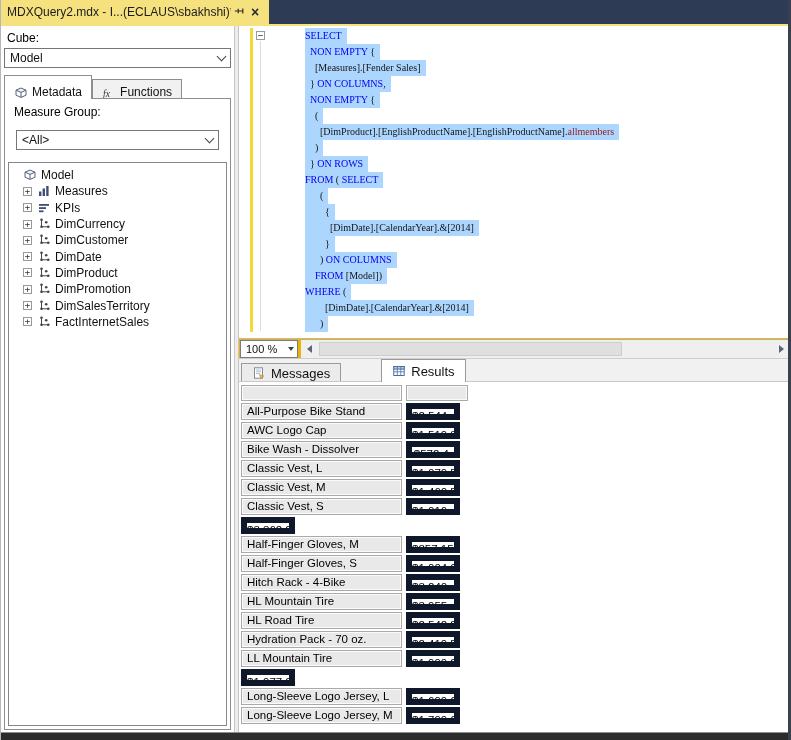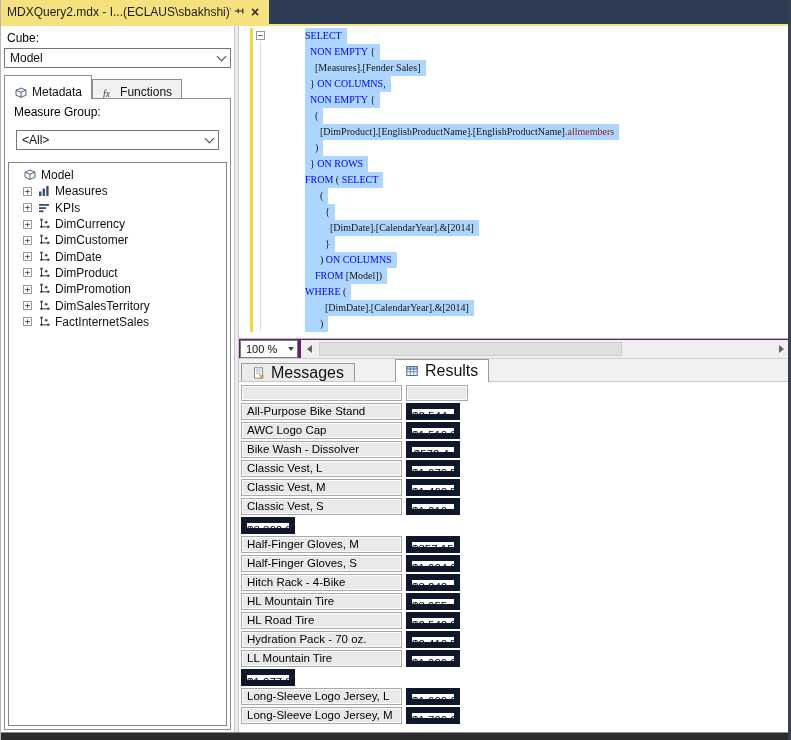--- a/index.html
+++ b/index.html
@@ -72,38 +72,38 @@
     position:absolute; left:17px; top:5px; width:9px; height:9px; border:1px solid #999; background:#fff;
     font-size:9px; line-height:7px; text-align:center; color:#333; font-family:"DejaVu Sans Mono",monospace; z-index:2;
   }
   .outline-guide { position:absolute; left:21px; top:15px; width:1px; height:290px; background:#dcdcdc; }
   #code { position:absolute; left:30px; top:2px; font-family:Liberation Serif, serif; font-size:10px; line-height:16px;padding-left:36px; }
   .code-line { height:16px; white-space:pre; }
   .hl { background:#ADD6FF; display:inline-block; padding-right:5px; }
   .kw { color:#0000f0; } .pl { color:#141414; } .fn { color:#93201f; }
 
   
-  #zoom-row { height:20px; background:#701a75; border-top:1px solid #b9b9b9; display:flex; align-items:center; }
+  #zoom-row { height:20px; background:#eab308; border-top:1px solid #b9b9b9; display:flex; align-items:center; }
   .zoom-combo {
     width:58px; height:18px; margin-left:1px; background:#fff; border:1px solid #7b7b7b;
     display:flex; align-items:center; justify-content:space-between; font-size:11px; padding:0 3px 0 5px; color:#111;
   }
   .tri-down { width:0; height:0; border-left:3.5px solid transparent; border-right:3.5px solid transparent; border-top:4px solid #444; }
   .hscroll { flex:1; height:18px; margin-left:3px; background:#efefef; display:flex; align-items:center; }
   .scroll-btn { width:16px; height:16px; display:flex; align-items:center; justify-content:center; flex:none; }
   .tri-left { width:0; height:0; border-top:4px solid transparent; border-bottom:4px solid transparent; border-right:5px solid #5a6578; }
   .tri-right { width:0; height:0; border-top:4px solid transparent; border-bottom:4px solid transparent; border-left:5px solid #5a6578; }
   .scroll-thumb { height:14px; width:62%; background:#dfdfdf; border:1px solid #cdcdcd; margin-left:2px; }
   .scroll-fill { flex:1; }
 
   
   #results-tabs { height:24px; background:#f1f1f1; border-top:1px solid #cfcfcf; display:flex; align-items:flex-end; position:relative; }
   #results-tabs::after { content:""; position:absolute; left:0; right:0; bottom:0; height:1px; background:#c9c9c9; }
   .res-tab {
-    display:flex; align-items:center; gap:6px; font-size:16px; color:#111;
+    display:flex; align-items:center; gap:6px; font-size:13px; color:#111;
     height:19px; padding:0 10px; border:1px solid #9a9a9a; border-bottom:none;
     background:#ebebeb; margin-left:2px; position:relative;
   }
   .res-tab.active { background:#fff; height:23px; z-index:3;margin-left:40px; }
 
   
   #grid { flex:1; background:#fff; overflow:hidden; padding:3px 0 0 2px; }
   .grid-header { display:flex; gap:4px; margin-bottom:2px; }
   .hcell { height:16px; background:#e9e9e9; border:1px solid #a9a9a9; box-shadow:inset 0 0 0 1px #fbfbfb; }
   .hname { width:161px; } .hval { width:62px; }

